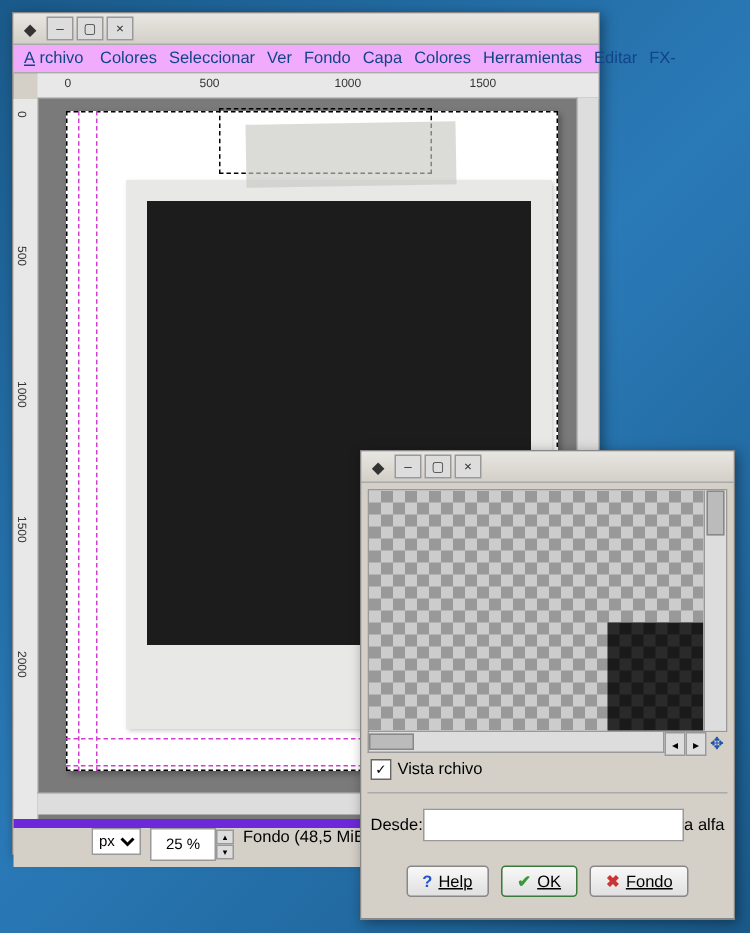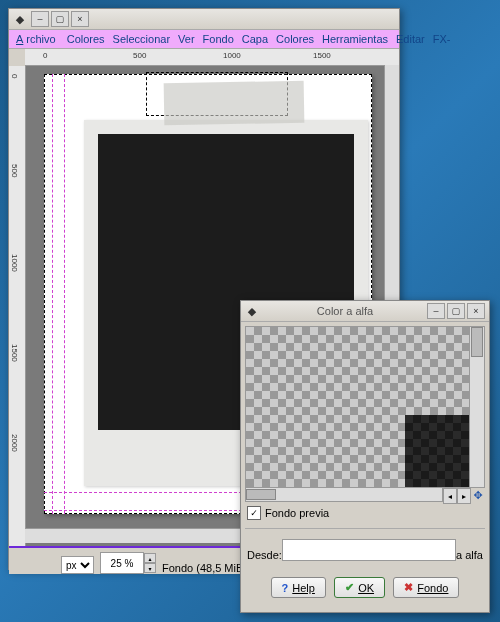--- a/index.html
+++ b/index.html
@@ -17,21 +17,21 @@
 .ruler-h .tick{position:absolute;top:2px}
 .ruler-v{width:16px;background:#e8e8e8;border-right:1px solid #999;position:relative;font-size:8px;color:#333;overflow:hidden}
 .ruler-v .tick{position:absolute;left:1px;writing-mode:vertical-lr}
 .canvas-area{display:flex;height:480px}
 .canvas{flex:1;background:#7a7a7a;position:relative;overflow:hidden}
 .artboard{position:absolute;left:18px;top:8px;width:328px;height:440px;background:#fff;box-shadow:2px 2px 4px rgba(0,0,0,.3)}
 .sel{position:absolute;border:1px dashed #000;background:transparent}
 .polaroid{position:absolute;left:40px;top:46px;width:284px;height:366px;background:#e8e8e6;box-shadow:1px 1px 3px rgba(0,0,0,.2)}
 .photo{position:absolute;left:14px;top:14px;width:256px;height:296px;background:#1c1c1c}
 .tape{position:absolute;left:120px;top:8px;width:140px;height:42px;background:rgba(200,200,195,.65);transform:rotate(-1deg)}
-.statusbar{height:26px;background:#d4d0c8;border-top:2px solid #6d28d9;display:flex;align-items:flex-end;padding:0 6px;gap:6px;font-size:11px}
+.statusbar{height:26px;background:#d4d0c8;border-top:6px solid #6d28d9;display:flex;align-items:flex-start;padding:0 6px;gap:6px;font-size:11px}
 .statusbar select,.statusbar input{font-size:10px;height:18px;background:#fff;border:1px solid #999}
 .spin{display:flex;align-items:center}
 .spin input{width:38px;text-align:center}
 .spinbtn{width:12px;display:flex;flex-direction:column}
 .spinb{height:8px;border:1px solid #999;background:#ddd;font-size:6px;display:flex;align-items:center;justify-content:center;cursor:pointer}
 .dialog{left:240px;top:300px;width:248px}
 .dialog-body{background:#d4d0c8;padding:4px}
 .preview-box{background:#fff;border:1px solid #999;height:160px;position:relative;display:flex}
 .checker{flex:1;background-image:repeating-conic-gradient(#999 0 25%,#ccc 0 50%);background-size:16px 16px;position:relative}
 .darkpatch{position:absolute;right:0;bottom:0;width:64px;height:72px;background:repeating-conic-gradient(#1a1a1a 0 25%,#2a2a2a 0 50%);background-size:16px 16px}
@@ -39,21 +39,21 @@
 .vsb .thumb{position:absolute;top:0;left:1px;right:1px;height:28px;background:#bbb;border:1px solid #888}
 .hsb-row{display:flex;height:14px}
 .hsb{flex:1;background:#ddd;border:1px solid #999;border-top:none;position:relative}
 .hsb .thumb{position:absolute;left:0;top:1px;bottom:1px;width:28px;background:#bbb;border:1px solid #888}
 .nav-arrows{display:flex}
 .nav-arrows div{width:12px;height:14px;border:1px solid #999;background:#ddd;font-size:8px;display:flex;align-items:center;justify-content:center;cursor:pointer}
 .move-ico{width:14px;height:14px;font-size:11px;color:#2255aa;display:flex;align-items:center;justify-content:center}
 .chk-row{padding:4px 2px;display:flex;align-items:center;gap:4px}
 .chk{width:12px;height:12px;border:1px solid #666;background:#fff;display:flex;align-items:center;justify-content:center;font-size:9px}
 .sep{height:1px;background:#aaa;margin:4px 0}
-.form-row{display:flex;align-items:flex-end;gap:0;padding:6px 2px}
+.form-row{display:flex;align-items:center;gap:0;padding:6px 2px}
 .color-input{flex:1;height:20px;background:#fff;border:1px solid #999}
 .btn-row{display:flex;justify-content:center;gap:8px;padding:10px 4px}
 .btn{display:flex;align-items:center;gap:4px;padding:3px 10px;background:linear-gradient(#f8f8f8,#e0e0e0);border:1px solid #888;border-radius:3px;cursor:pointer;font-size:11px}
 .btn.default{border:1px solid #3a7a3a}
 .i-help{color:#2255cc;font-weight:bold}
 .i-ok{color:#3a9a3a;font-weight:bold}
 .i-cancel{color:#cc3333;font-weight:bold}
 .scrollbar-v{position:absolute;right:0;top:56px;width:14px;height:480px;background:#ddd;border-left:1px solid #999}
 .scrollbar-h{position:absolute;left:16px;bottom:26px;right:14px;height:14px;background:#ddd;border-top:1px solid #999}
 .guide-h{position:absolute;left:0;right:0;border-top:1px dashed #d040d0}
@@ -124,21 +124,20 @@
           <div class="spinb">▾</div>
         </div>
     </div>
     <span>Fondo (48,5 MiB)</span>
   </div>
 </div>
 
 <div class="window dialog">
   <div class="titlebar">
     <span class="icon">◆</span>
-    <span class="title">Color a alfa</span>
     <div class="winbtns">
       <div class="winbtn">–</div>
       <div class="winbtn">▢</div>
       <div class="winbtn">×</div>
     </div>
   </div>
   <div class="dialog-body">
     <div class="preview-box">
       <div class="checker">
         <div class="darkpatch"></div>
@@ -152,21 +151,21 @@
           <div class="thumb"></div>
         </div>
       <div class="nav-arrows">
         <div>◂</div>
         <div>▸</div>
       </div>
       <div class="move-ico">✥</div>
     </div>
     <div class="chk-row">
       <div class="chk">✓</div>
-      <span>Fondo previa</span>
+      <span>Vista rchivo</span>
     </div>
     <div class="sep"></div>
     <div class="form-row">
       <span>Desde:</span>
       <div class="color-input"></div>
       <span>a alfa</span>
     </div>
     <div class="btn-row">
       <div class="btn">
           <span class="i-help">?</span>

